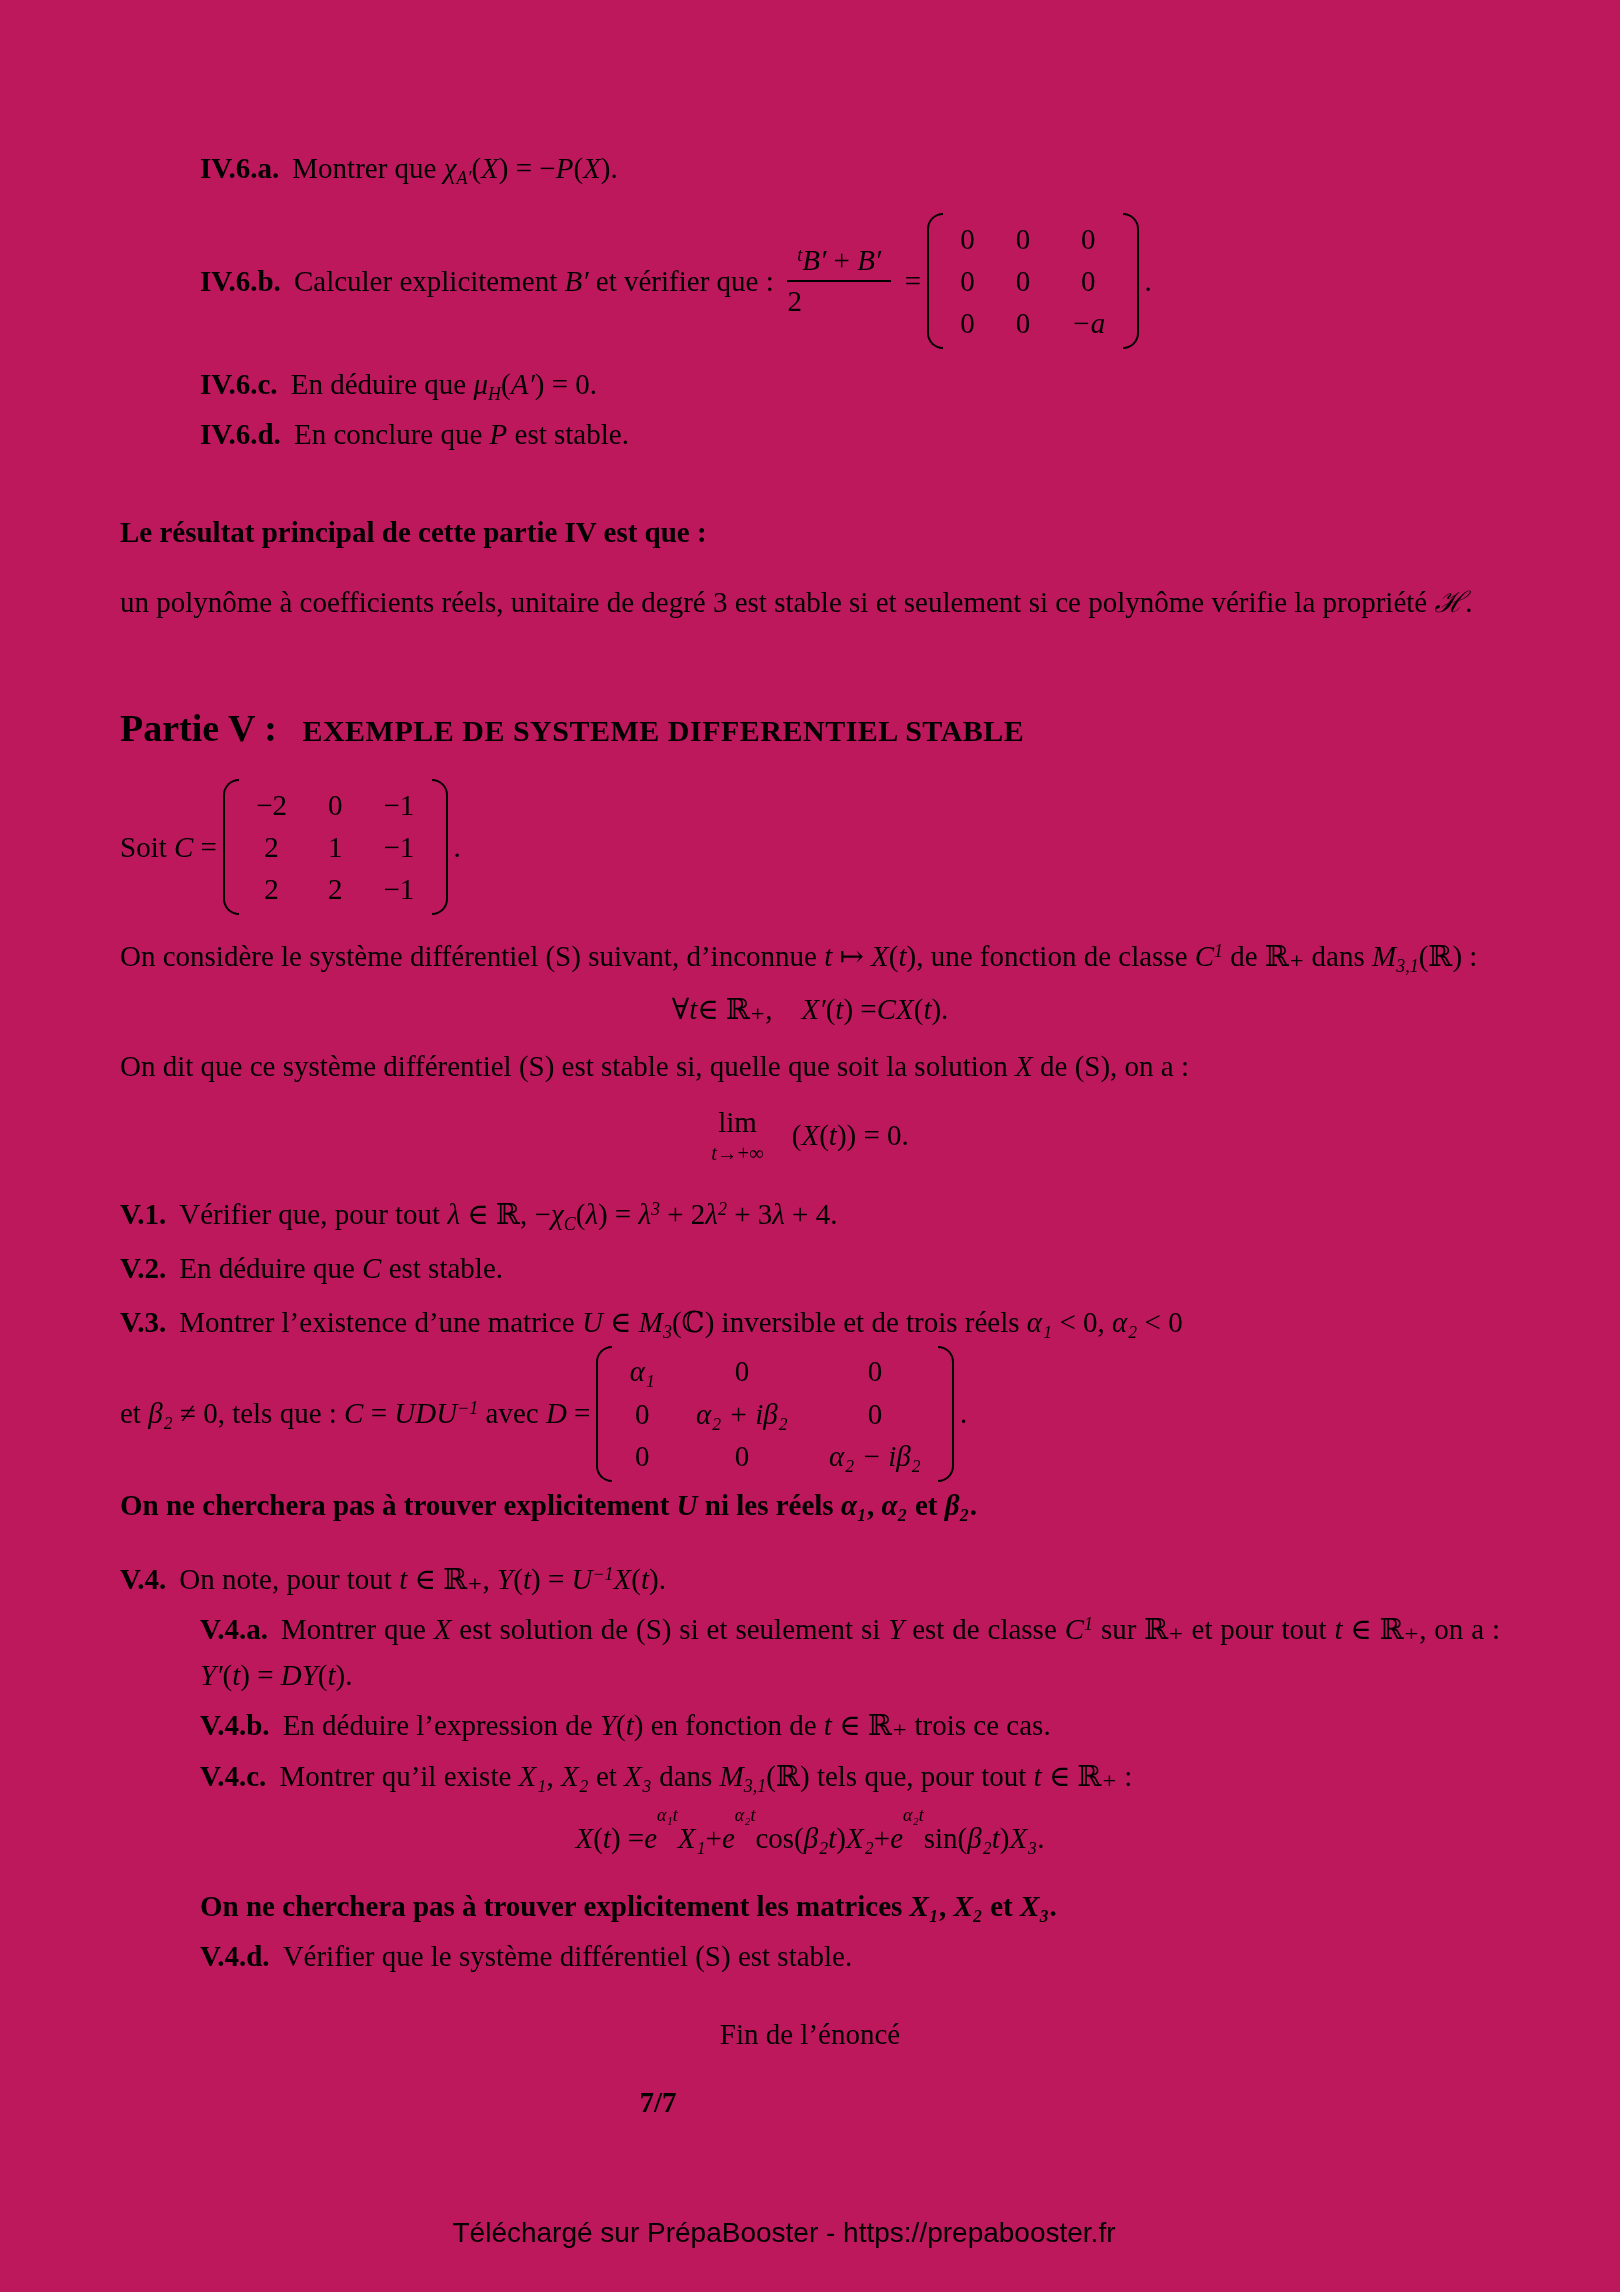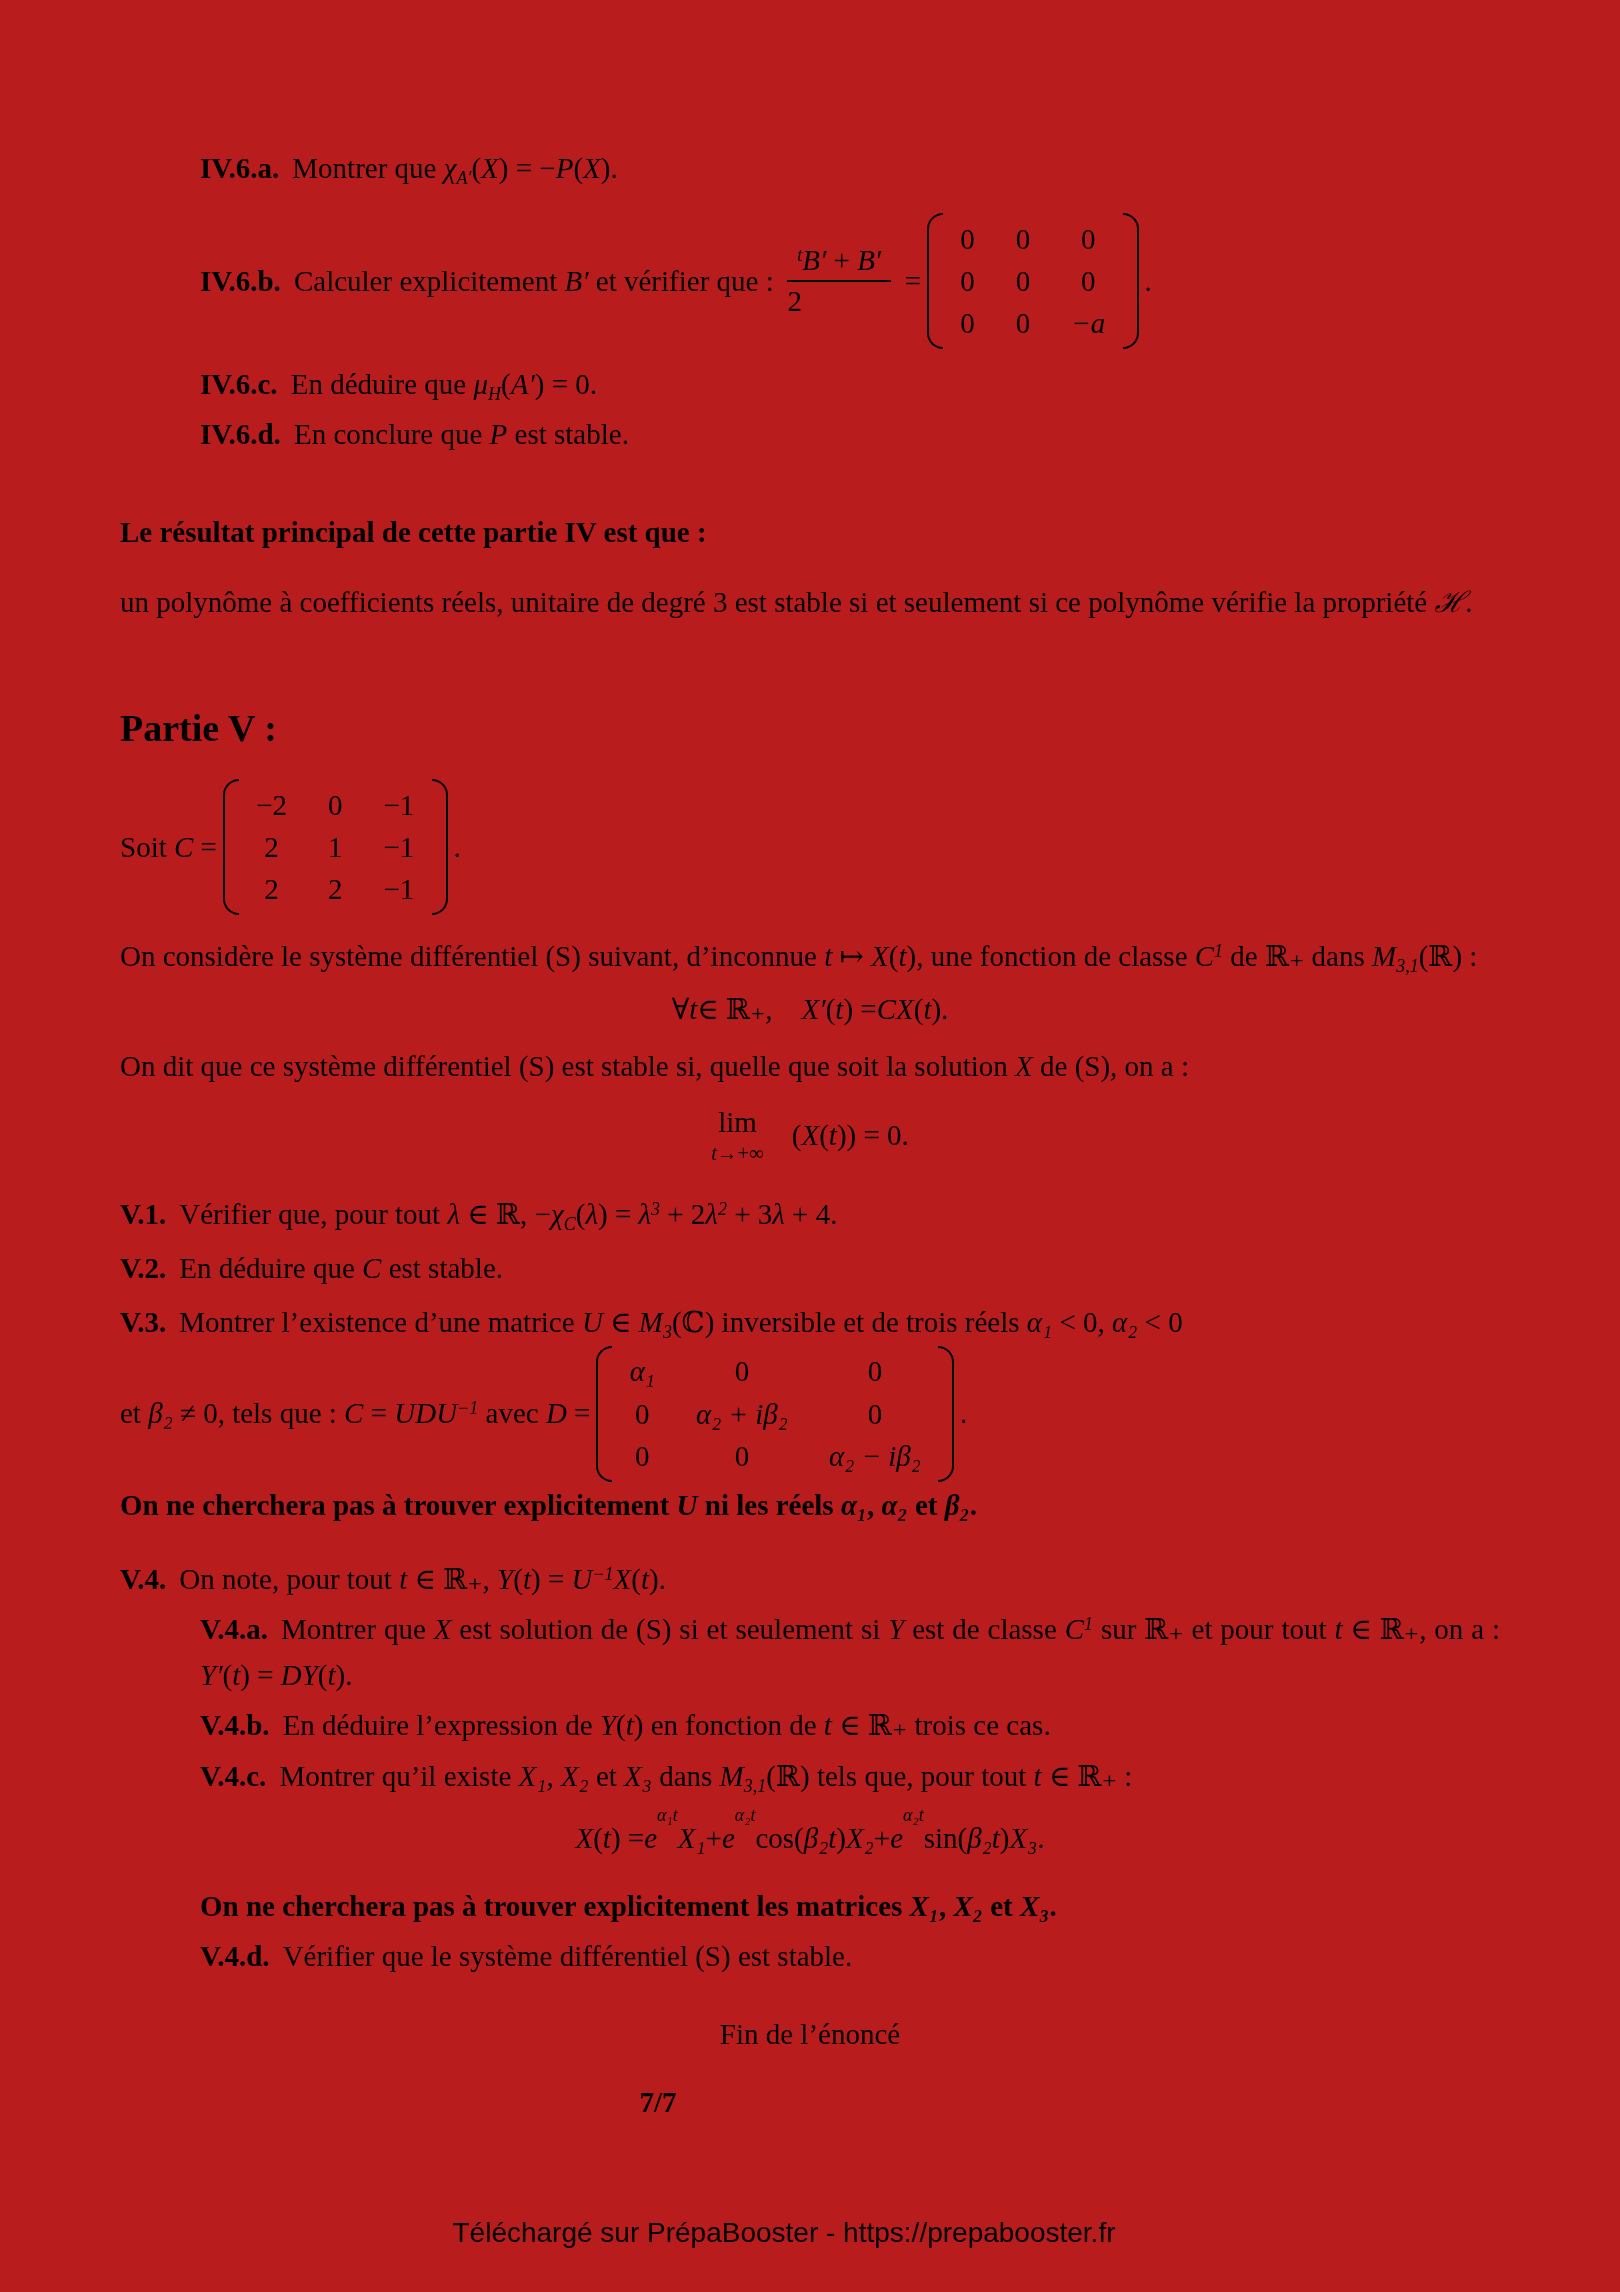--- a/index.html
+++ b/index.html
@@ -1,17 +1,17 @@
 <!DOCTYPE html>
 <html><head>
 <meta charset="utf-8">
 <style>
   html,body{margin:0;padding:0;background:#e8e8e8;}
   .sheet{
-    width:1620px;height:2293px;position:relative;background:#b91c1c;
+    width:1620px;height:2293px;position:relative;background:#be185d;
     font-family:"Liberation Serif","DejaVu Serif",serif;
     font-size:29px;color:#000;overflow:hidden;
   }
   .page{padding:145px 120px 0 120px;}
   p{margin:0;}
   .para{text-align:justify;line-height:1.78;}
   .q{line-height:1.6;}
   .indent{padding-left:80px;}
   .qlabel{font-weight:700;margin-right:0.45em;}
   .mi{font-style:italic;}
@@ -101,20 +101,21 @@
     <p class="q indent mt4">
       <span class="qlabel">IV.6.d.</span><span class="rich"><span>En conclure que </span><span class="mi">P</span><span> est stable.</span></span>
     </p>
 
     <p class="section-heading mt52">Le résultat principal de cette partie IV est que :</p>
 
     <p class="para rich mt22"><span>un polynôme à coefficients réels, unitaire de degré 3 est stable si et seulement si ce polynôme vérifie la propriété </span><span class="mi">ℋ</span><span>.</span></p>
 
     <div class="part-heading mt80">
       <span class="part-title">Partie V :</span>
+      <span class="part-sub">EXEMPLE DE SYSTEME DIFFERENTIEL STABLE</span>
     </div>
 
     <div class="row mt28">
       <span class="rich"><span>Soit </span><span class="mi">C</span><span> =</span></span>
       <span class="matrix">
         <span class="paren left"></span>
         <span class="mat-grid">
           <span class="mat-cell">−2</span>
           <span class="mat-cell">0</span>
           <span class="mat-cell">−1</span>

